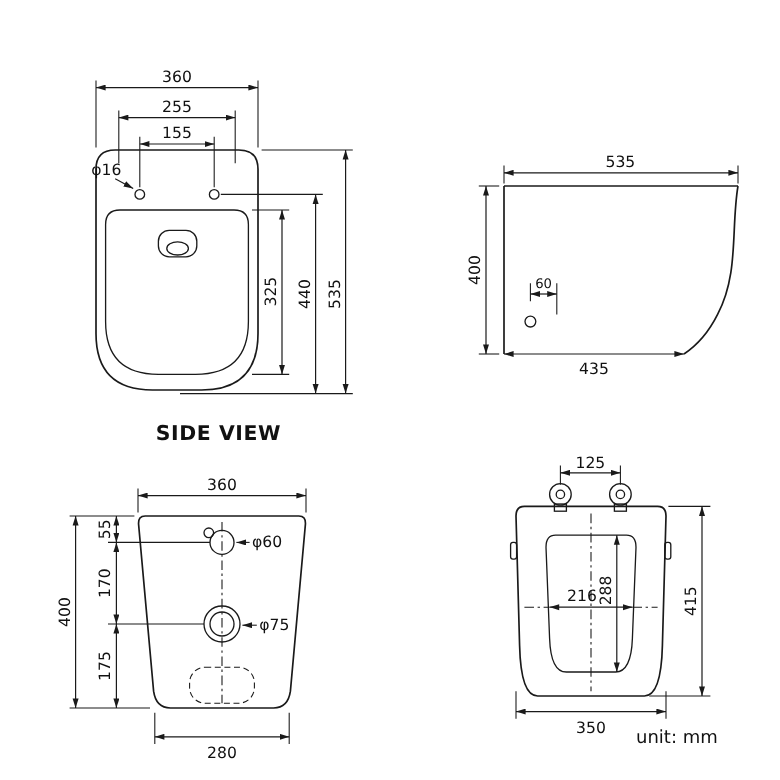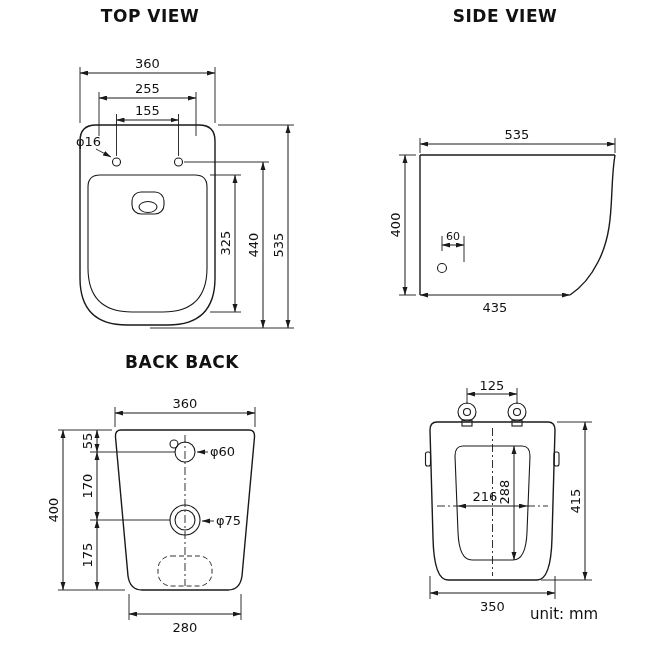--- a/index.html
+++ b/index.html
@@ -27,23 +27,21 @@
     <defs>
       <marker id="ae" markerWidth="12" markerHeight="8" refX="8" refY="2.5" orient="auto" markerUnits="userSpaceOnUse">
         <path d="M0,0 L8,2.5 L0,5 Z" fill="#1a1a1a"></path>
       </marker>
       <marker id="as" markerWidth="12" markerHeight="8" refX="0" refY="2.5" orient="auto" markerUnits="userSpaceOnUse">
         <path d="M8,0 L0,2.5 L8,5 Z" fill="#1a1a1a"></path>
       </marker>
     </defs>
   </svg>
 
-  <div class="view-title" style="left:70px;top:6px;width:160px;">TOP VIEW</div>
-  <div class="view-title" style="left:425px;top:6px;width:160px;">SIDE VIEW</div>
-  <div class="view-title" style="left:102px;top:352px;width:160px;">BACK BACK</div>
+  <div class="view-title" style="left:102px;top:352px;width:160px;">SIDE VIEW</div>
   <div class="unit-label" style="left:530px;top:605px;width:100px;text-align:left;">unit: mm</div>
 
   <svg style="left:40px;top:40px;" width="280" height="310" viewBox="0 0 280 310">
 
     <g>
       <line class="ext" x1="40" y1="27" x2="40" y2="83"></line>
       <line class="ext" x1="175" y1="27" x2="175" y2="83"></line>
       <line class="dim" x1="40" y1="33" x2="175" y2="33"></line>
       <text class="anchor-mid" x="107.5" y="28">360</text>
     </g>

